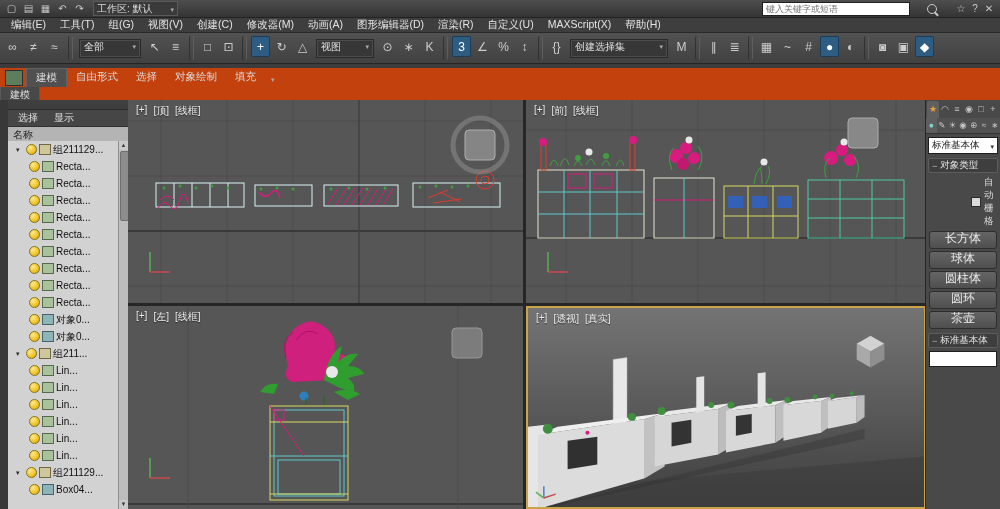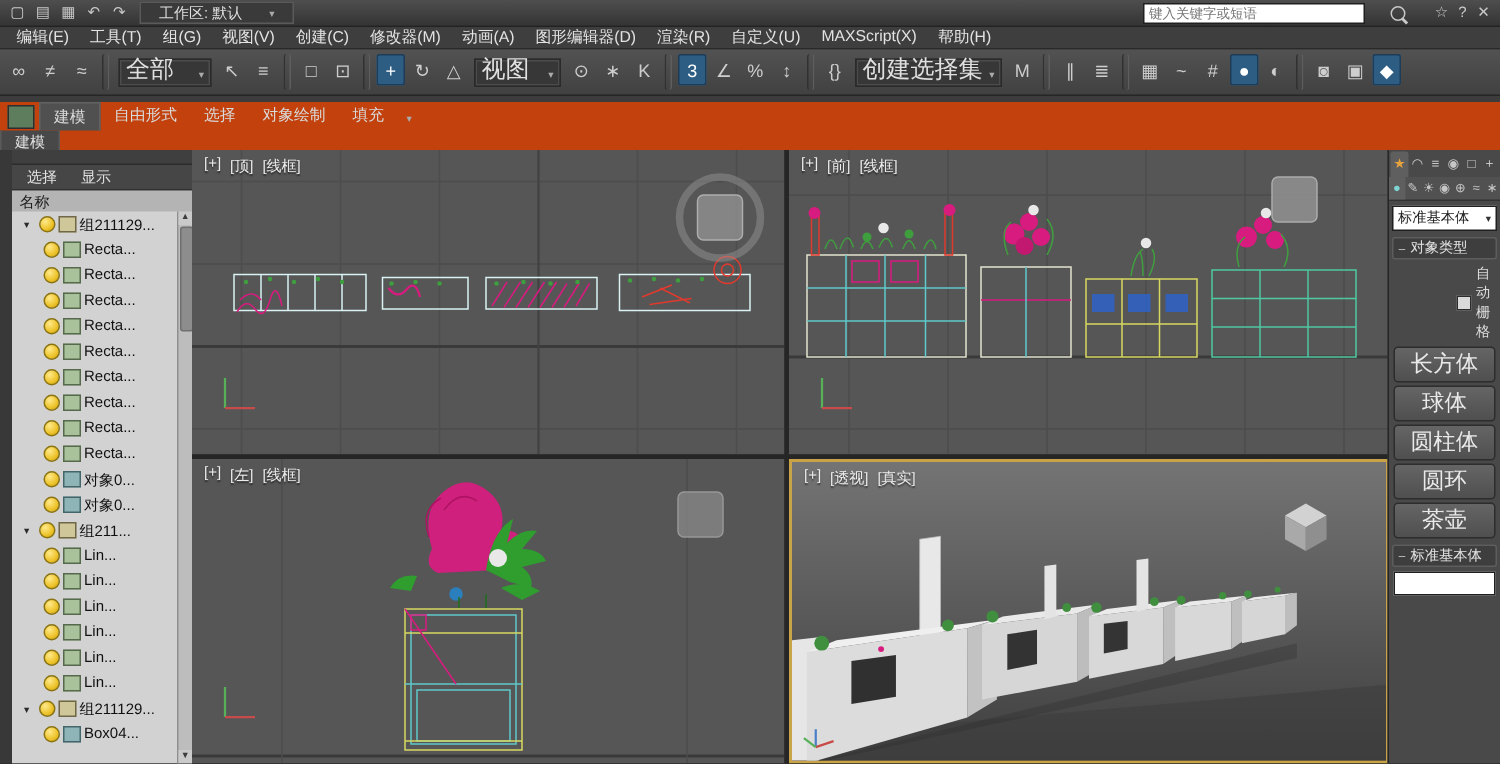--- a/index.html
+++ b/index.html
@@ -4,21 +4,21 @@
 <style>
   html,body{margin:0;padding:0;}
   body{width:1000px;height:509px;position:relative;overflow:hidden;background:#3c3c3c;
        font-family:"Liberation Sans","DejaVu Sans",sans-serif;-webkit-font-smoothing:antialiased;}
   
   .titlebar{position:absolute;top:0;left:0;right:0;height:17px;background:linear-gradient(#4e4e4e,#343434);
             display:flex;align-items:center;color:#d8d8d8;font-size:10px;border-bottom:1px solid #222;}
   .qat{display:flex;align-items:center;padding-left:3px;}
   .qat-icon{width:15px;height:14px;display:flex;align-items:center;justify-content:center;
             color:#c8c8c8;font-size:10px;margin:0 1px;}
-  .workspace{height:13px;margin-left:5px;padding:0 12px;background:#3a3a3a;border:1px solid #5a5a5a;
+  .workspace{height:13px;margin-left:5px;padding:0 3px;background:#3a3a3a;border:1px solid #5a5a5a;
              display:flex;align-items:center;gap:18px;color:#ddd;}
   .caret::after{content:"▾";font-size:7px;color:#aaa;}
   .win-title{position:absolute;left:300px;width:400px;text-align:center;color:#e4e4e4;pointer-events:none;}
   .win-title b{font-weight:normal;margin-right:18px;}
   .tb-right{margin-left:auto;display:flex;align-items:center;gap:14px;padding-right:4px;}
   .search-input{width:140px;height:12px;font-size:9px;background:#fff;border:1px solid #1f1f1f;
                 color:#444;padding:0 3px;font-family:inherit;}
   .mag{width:8px;height:8px;border:1.5px solid #c9c9c9;border-radius:50%;position:relative;margin:0 3px;}
   .mag::after{content:"";position:absolute;width:5px;height:1.5px;background:#c9c9c9;
               transform:rotate(45deg);left:6px;top:8px;}
@@ -29,21 +29,21 @@
   .menu-item{padding:0 7px;cursor:default;}
   
   .toolbar{position:absolute;top:33px;left:0;right:0;height:30px;background:linear-gradient(#525252,#414141);
            display:flex;align-items:center;padding:0 2px;border-bottom:1px solid #262626;}
   .tbi{width:19px;height:21px;margin:0 1px;display:flex;align-items:center;justify-content:center;
        font-size:12px;color:#cdcdcd;border-radius:2px;flex:none;}
   .tbi.active{background:#2e5d84;color:#fff;box-shadow:inset 0 0 0 1px #1c3c57;}
   .tbi.sep{width:3px;height:24px;border-left:1px solid #313131;border-right:1px solid #5e5e5e;
            margin:0 3px;}
   .tb-drop{height:17px;background:#373737;border:1px solid #2a2a2a;box-shadow:inset 0 0 0 1px #4c4c4c;
-           color:#e0e0e0;font-size:16px;display:flex;align-items:flex-end;justify-content:space-between;
+           color:#e0e0e0;font-size:10px;display:flex;align-items:flex-start;justify-content:space-between;
            padding:0 4px;margin:0 3px;flex:none;}
   
   .ribbon{position:absolute;top:68px;left:0;right:0;height:36px;background:#c2410c;}
   .ribbon-tabs{height:19px;display:flex;align-items:center;font-size:10.5px;color:#dadada;padding-left:2px;}
   .ribbon-icon{width:16px;height:14px;margin:0 3px;background:#5d7d5d;border:1px solid #2e2e2e;flex:none;}
   .ribbon-tab{padding:2px 9px;}
   .ribbon-tab.active{background:#505050;border:1px solid #626262;border-bottom:none;}
   .ribbon-sub{height:17px;display:flex;}
   .ribbon-subtab{font-size:10px;color:#e0e0e0;background:#484848;border:1px solid #5a5a5a;border-top:none;
                  padding:1px 9px 0;}
@@ -100,22 +100,22 @@
   .cmd-drop{margin:3px 2px;height:15px;background:#fff;color:#1a1a1a;font-size:9.5px;
             display:flex;align-items:center;justify-content:space-between;padding:0 3px;
             border:1px solid #1f1f1f;}
   .cmd-drop .caret::after{color:#333;}
   .rollout{margin:4px 2px 2px;height:13px;background:#3e3e3e;border:1px solid #5d5d5d;border-radius:2px;
            font-size:9.5px;color:#e3e3e3;display:flex;align-items:center;padding:0 3px;gap:3px;}
   .rollout::before{content:"−";font-size:9px;color:#bbb;}
   .autogrid{display:flex;align-items:center;gap:3px;margin:3px 5px;font-size:9.5px;color:#dcdcdc;padding-left:40px;}
   .checkbox{width:8px;height:8px;background:#dadada;border:1px solid #2c2c2c;flex:none;}
   .cmd-buttons{display:flex;flex-direction:column;gap:2px;margin:2px 3px;}
-  .cmd-btn{height:24px;background:linear-gradient(#656565,#4f4f4f);border:1px solid #2d2d2d;
-           border-radius:3px;color:#e9e9e9;font-size:15px;display:flex;align-items:flex-start;
+  .cmd-btn{height:18px;background:linear-gradient(#656565,#4f4f4f);border:1px solid #2d2d2d;
+           border-radius:3px;color:#e9e9e9;font-size:12px;display:flex;align-items:flex-end;
            justify-content:center;font-family:inherit;}
   .name-field{margin:3px;height:14px;background:#fff;border:1px solid #1f1f1f;}
 </style>
 </head>
 <body>
 
 <div class="titlebar">
   <div class="qat">
     <span class="qat-icon">
         <span>▢</span>

